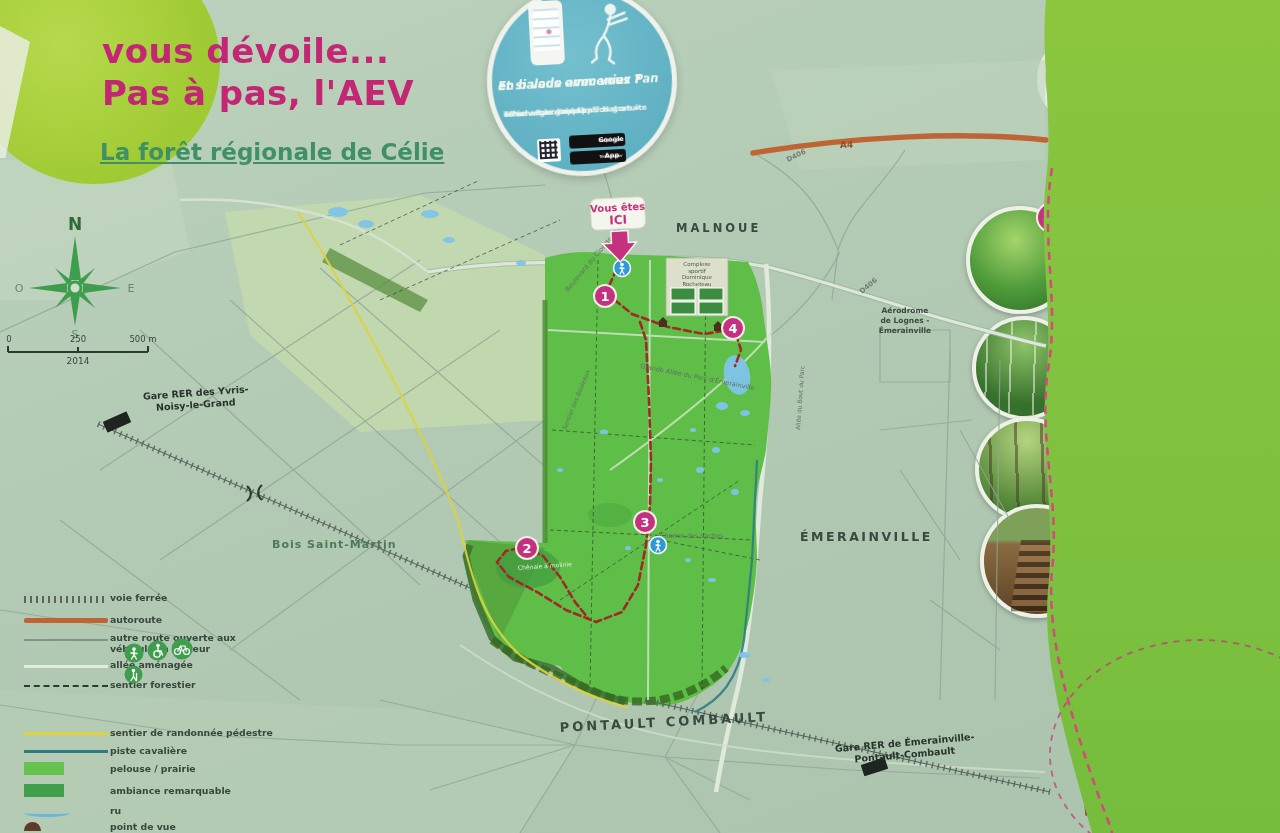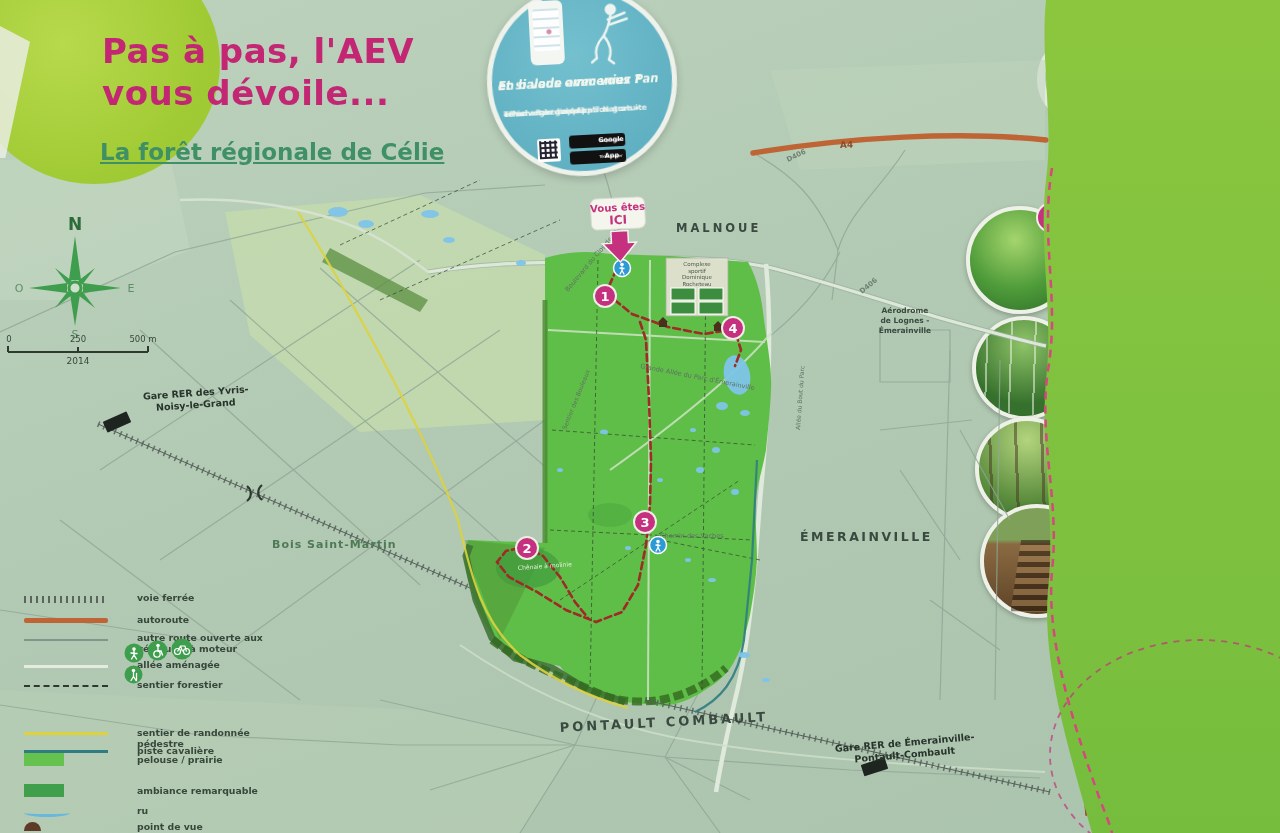--- a/index.html
+++ b/index.html
@@ -84,21 +84,21 @@
   .duration{left:1092px;top:770px;width:200px;text-align:center;color:#a03c1e;font-weight:800;
        font-size:10.5px;transform:rotate(-3deg);}
   .more1{left:1082px;top:790px;width:210px;text-align:center;color:#a03c1e;font-weight:800;
        font-size:18px;transform:rotate(-5deg);}
   .more2{left:1078px;top:812px;width:214px;text-align:center;color:#a03c1e;font-weight:800;
        font-size:16.5px;transform:rotate(-4deg);}
 
   
   .legend{left:22px;top:585px;width:262px;height:248px;z-index:5;}
   .lrow{position:absolute;left:0;width:100%;}
-  .lbl{display:block;margin-left:115px;color:#37473b;font-weight:600;font-size:9.3px;line-height:1.15;}
+  .lbl{display:block;margin-left:88px;color:#37473b;font-weight:600;font-size:9.3px;line-height:1.15;}
   .sw{position:absolute;left:2px;top:3px;width:84px;height:6px;}
   .sw0{height:7px;background:repeating-linear-gradient(90deg,#5a655c 0 2px,transparent 2px 6px);}
   .sw1{height:5px;background:#bf6434;border-radius:2px;}
   .sw2{height:2px;background:#7f978a;top:6px;}
   .sw3{height:3px;background:#e4ecdf;top:5px;}
   .sw4{height:0;border-top:2.5px dashed #2e3a30;top:5px;}
   .sw5{height:4px;background:#9e2b25;top:5px;}
   .sw6{height:3px;background:#ddd23e;top:4px;}
   .sw7{height:3px;background:#2f7d82;top:4px;}
   .sw8{width:40px;height:13px;background:#66c24f;top:-2px;}
@@ -366,22 +366,22 @@
     <g>
       <path d="M1046,0 C1040,60 1054,120 1046,180 C1038,250 1054,310 1046,380 C1040,450 1056,520 1048,590 C1042,660 1066,740 1092,833 L1280,833 L1280,0 Z" fill="url(#panelGrad)"></path>
       <path d="M1052,168 C1040,240 1060,300 1048,370 C1038,440 1060,500 1052,570 C1046,640 1072,720 1100,800 C1106,815 1110,825 1112,833" stroke="#d6477f" stroke-width="2.5" fill="none" stroke-dasharray="8 6"></path>
       <ellipse cx="1200" cy="755" rx="150" ry="115" stroke="#c5317e" stroke-width="1.8" fill="none" stroke-dasharray="6 6" opacity="0.7"></ellipse>
     </g>
   </svg>
 
   <div class="abs blob"></div>
   <div class="abs edge-wedge"></div>
   <div class="abs title">
+    <div>vous dévoile...</div>
     <div>Pas à pas, l'AEV</div>
-    <div>vous dévoile...</div>
   </div>
   <div class="abs subtitle">La forêt régionale de Célie</div>
 
   <div class="abs sticker">
     <div class="phone">
         <div class="scr"></div>
       </div>
     <svg class="pan" width="54" height="64" viewBox="0 0 54 64">
       <g stroke="#eef4f0" stroke-width="2.4" fill="none" stroke-linecap="round">
         <circle cx="30" cy="8" r="4.5" fill="#eef4f0"></circle>
@@ -489,21 +489,21 @@
         <span class="lbl">sentier forestier</span>
       </div>
     <div class="lrow" style="top:143px">
         <span class="sw sw6"></span>
         <span class="lbl">sentier de randonnée pédestre</span>
       </div>
     <div class="lrow" style="top:161px">
         <span class="sw sw7"></span>
         <span class="lbl">piste cavalière</span>
       </div>
-    <div class="lrow" style="top:170px">
+    <div class="lrow" style="top:179px">
         <span class="sw sw8"></span>
         <span class="lbl">pelouse / prairie</span>
       </div>
     <div class="lrow" style="top:201px">
         <span class="sw sw9"></span>
         <span class="lbl">ambiance remarquable</span>
       </div>
     <div class="lrow" style="top:221px">
         <span class="sw sw10"></span>
         <span class="lbl">ru</span>

